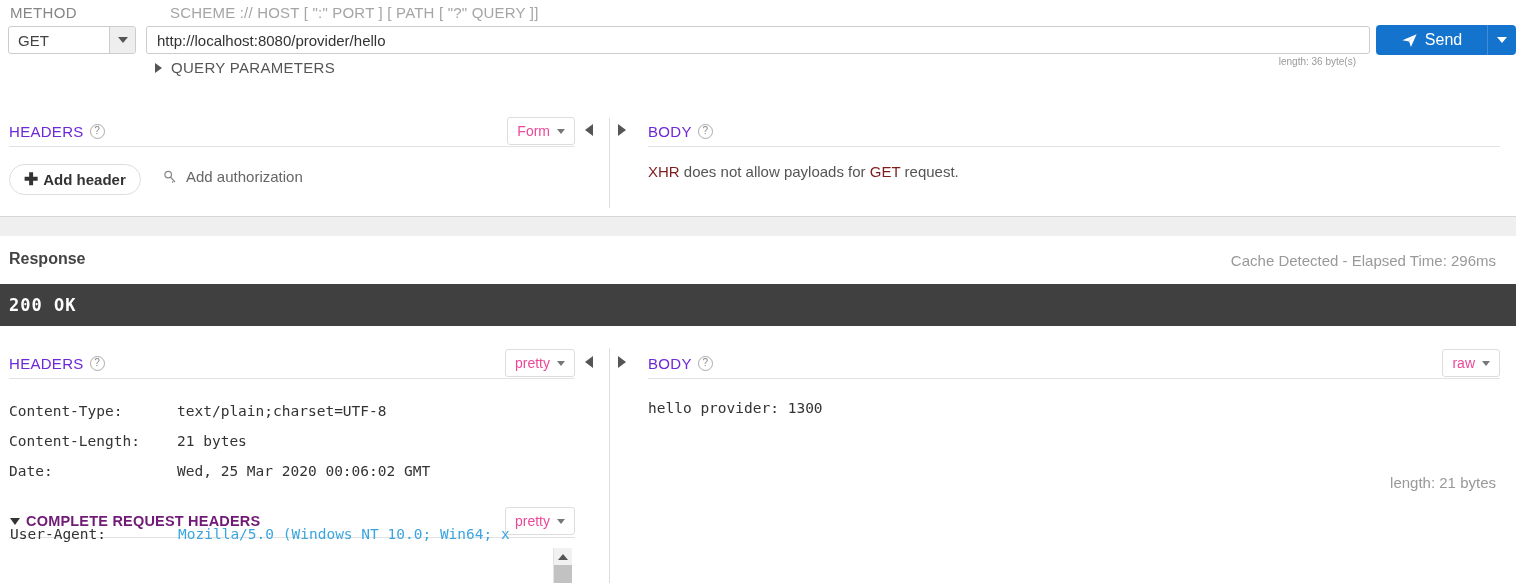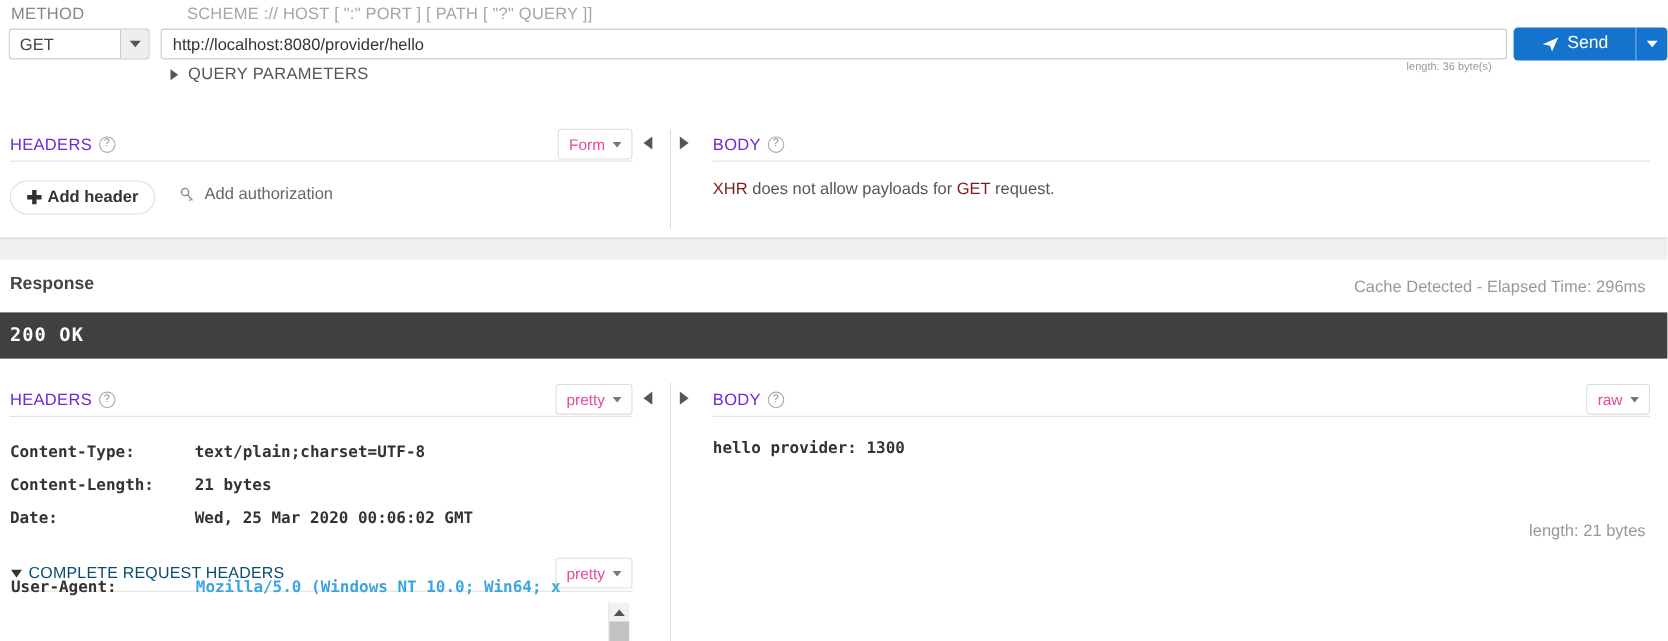--- a/index.html
+++ b/index.html
@@ -119,32 +119,32 @@
     position:absolute; left:0; top:284px; width:1516px; height:42px;
     background:#404040; display:flex; align-items:center;
   }
   .status-text {
     margin-left:9px; color:#fff; font-size:17px; font-weight:bold;
     font-family:"DejaVu Sans Mono", monospace; letter-spacing:1px;
   }
 
   .pane-divider-resp { position:absolute; left:609px; top:348px; width:1px; height:235px; background:#ddd; }
 
-  .mono { font-family:"DejaVu Sans Mono", monospace; font-size:14.5px; color:#333;font-weight:bold; }
+  .mono { font-family:"DejaVu Sans Mono", monospace; font-size:14.5px; color:#333; }
 
   .kv-row { display:flex; }
   .kv-key { width:168px; }
   .kv-val { flex:1; }
 
   .complete-hdrs-bar {
     position:absolute; left:0px; top:505px; width:597px; height:32px;
     display:flex; align-items:center;
   }
   .crh-toggle { display:flex; align-items:center; gap:6px; cursor:pointer; margin-left:10px; }
-  .crh-text { font-size:14.5px; color:#0c4a6e; letter-spacing:.2px; }
+  .crh-text { font-size:14.5px; color:#701a75; letter-spacing:.2px;font-weight:bold; }
 
   .ua-row { position:absolute; left:10px; top:526px; width:545px; display:flex; }
   .ua-val { color:#3ba5e0; white-space:nowrap; overflow:hidden; }
 
   .vscroll {
     position:absolute; left:553px; top:548px; width:18px; height:35px;
     background:#f1f1f1; border-left:1px solid #e3e3e3;
   }
   .vscroll .up {
     width:18px; height:17px; display:flex; align-items:center; justify-content:center;

